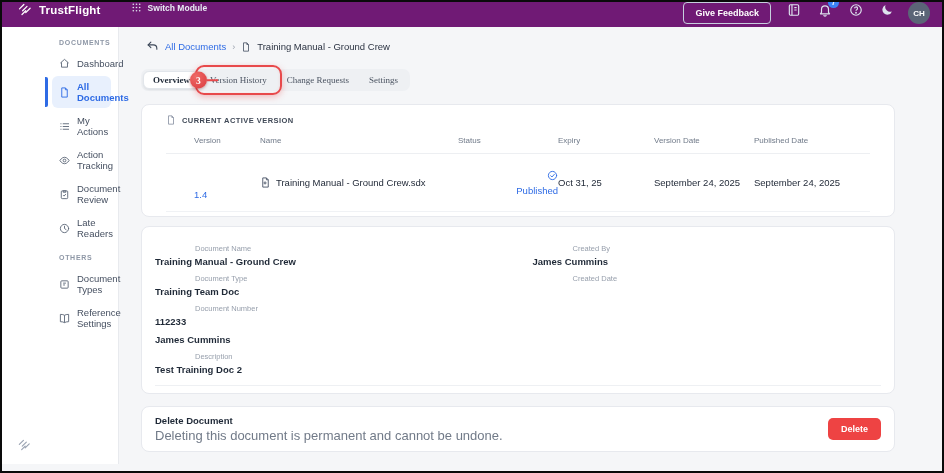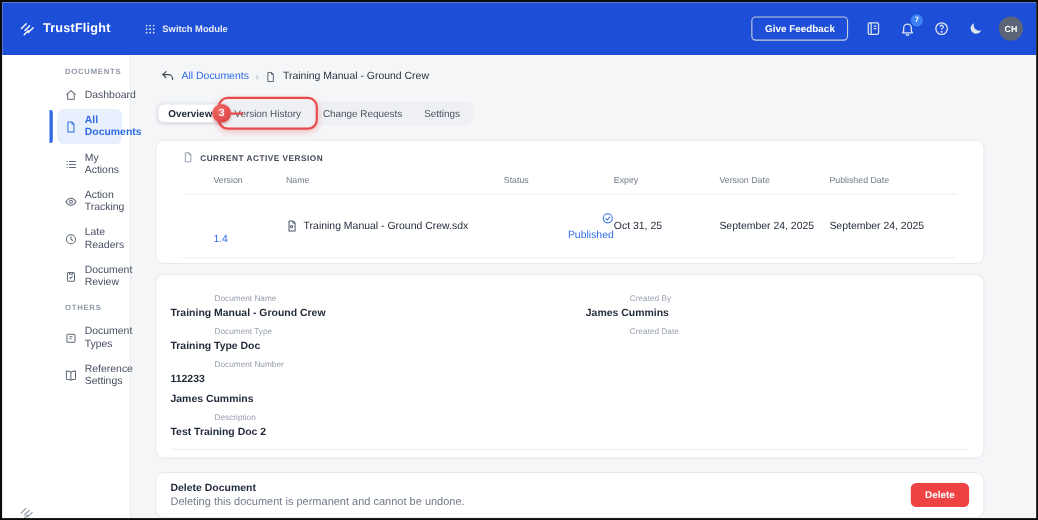--- a/index.html
+++ b/index.html
@@ -1,21 +1,21 @@
 <!DOCTYPE html>
 <html><head>
 <meta charset="utf-8">
 <style>
   * { margin:0; padding:0; box-sizing:border-box; }
   html,body { background:#d8d8d8; }
   body { font-family:"Liberation Sans","DejaVu Sans",sans-serif; -webkit-font-smoothing:antialiased; }
   .frame { position:relative; width:944px; height:473px; border:2px solid #0a0a0a; background:#f5f6f8; overflow:hidden; }
 
   
-  .topbar { height:48px; background:#1d4ed8; display:flex; align-items:center; padding:0 12px 0 15px; color:#fff; }
+  .topbar { height:25px; background:#701a75; display:flex; align-items:flex-start; padding:0 12px 0 15px; color:#fff; }
   .brand { display:flex; align-items:center; gap:7px; }
   .brand svg { width:15px; height:15px; }
   .brand-name { font-size:11.5px; font-weight:700; letter-spacing:.2px; }
   .switch-module { display:flex; align-items:center; gap:6px; margin-left:30px; cursor:pointer; }
   .switch-module svg { width:11px; height:11px; }
   .switch-module span { font-size:8.5px; font-weight:600; color:#e8ecf3; }
   .topbar-spacer { flex:1; }
   .feedback-btn { border:1px solid #c6cedd; border-radius:4px; background:transparent; color:#fff; font-size:9px; font-weight:700; padding:5px 11px; cursor:pointer; font-family:inherit; }
   .icon-btn { position:relative; margin-left:15px; width:16px; height:16px; color:#dde3ee; cursor:pointer; display:flex; align-items:center; justify-content:center; }
   .icon-btn svg { width:14px; height:14px; }
@@ -43,21 +43,21 @@
   .crumb-back svg { width:13px; height:13px; }
   .crumb-link { color:#2e6be5; cursor:pointer; }
   .crumb-sep { color:#9aa1ad; font-size:9px; }
   .crumb-doc-icon { width:10px; height:10px; color:#4a5568; display:flex; }
   .crumb-doc-icon svg { width:10px; height:10px; }
   .crumb-current { color:#2b3342; }
 
   
   .tabs-row { margin-top:14px; height:26px; display:flex; align-items:center; }
   .tabs { display:inline-flex; align-items:center; background:#eef0f3; border-radius:7px; padding:2px; position:relative; }
-  .tab { padding:4px 10px; font-size:9px; color:#4a5361; border-radius:6px; cursor:pointer; white-space:nowrap; position:relative; }
+  .tab { padding:4px 10px; font-size:9px; color:#4a5361; border-radius:6px; cursor:pointer; white-space:nowrap; position:relative;font-family:Liberation Serif, serif; }
   .tab.active { background:#fff; border:1px solid #e2e6eb; box-shadow:0 1px 2px rgba(16,24,40,.08); color:#1f2937; font-weight:600; padding:3px 9px; }
   .tab.highlighted::after { content:''; position:absolute; left:-5px; right:-5px; top:-6px; bottom:-6px; border:2.5px solid #e8494b; border-radius:9px; box-shadow:0 2px 6px rgba(232,73,75,.35), inset 0 0 3px rgba(232,73,75,.15); pointer-events:none; }
   .step-badge { position:absolute; right:-8px; top:50%; transform:translateY(-50%); width:17px; height:17px; border-radius:50%; background:radial-gradient(circle at 35% 30%, #ef6a67, #da3a3e); color:#fff; font-size:9.5px; font-weight:700; display:flex; align-items:center; justify-content:center; z-index:4; box-shadow:0 1px 3px rgba(120,20,20,.4); }
   .step-badge::after { content:''; position:absolute; left:100%; top:50%; transform:translateY(-50%); width:11px; height:2.5px; background:#e8494b; }
 
   
   .card { background:#fff; border:1px solid #e7e9ee; border-radius:8px; }
   .card-header { display:flex; align-items:center; gap:6px; font-size:7.5px; font-weight:700; color:#3f4856; letter-spacing:.45px; }
   .card-header svg { width:10px; height:10px; color:#8a93a3; }
 
@@ -78,21 +78,21 @@
   .attr-col-left { width:52%; }
   .attr-col-right { flex:1; }
   .field { margin-bottom:6px; }
   .field-label { font-size:7.5px; color:#98a0ad; line-height:9px; margin-bottom:3px;margin-left:40px; }
   .field-value { font-size:9.5px; color:#1f2937; font-weight:600; line-height:12px; }
   .attr-divider { border-top:1px solid #eef0f3; margin-top:3px; }
   .manage-btn { display:block; width:100%; margin-top:7px; background:#fff; border:1px solid #e3e6ea; border-radius:6px; padding:5px 0; font-size:9px; font-weight:500; color:#333c4b; text-align:center; cursor:pointer; font-family:inherit; }
 
   .delete-card { margin-top:12px; padding:8px 13px; display:flex; align-items:center; justify-content:space-between; }
   .delete-title { font-size:9.5px; font-weight:700; color:#1f2937; }
-  .delete-desc { font-size:10px; color:#717a88; margin-top:2px;text-align:center; }
+  .delete-desc { font-size:13px; color:#717a88; margin-top:2px;text-align:center; }
   .delete-btn { background:#ee4343; border:none; border-radius:5px; color:#fff; font-size:9px; font-weight:600; padding:6px 13px; cursor:pointer; font-family:inherit; }
 </style>
 </head>
 <body>
 
 <div class="frame">
 
   <div class="topbar">
     <div class="brand">
       <svg viewBox="0 0 24 24" fill="none" stroke="#fff" stroke-width="2" stroke-linecap="round">
@@ -171,33 +171,33 @@
         <span>My Actions</span>
       </div>
       <div class="nav-item">
         <svg viewBox="0 0 24 24" fill="none" stroke="currentColor" stroke-width="2">
             <path d="M2 12s4-7 10-7 10 7 10 7-4 7-10 7-10-7-10-7z"></path>
             <circle cx="12" cy="12" r="3"></circle>
           </svg>
         <span>Action Tracking</span>
       </div>
       <div class="nav-item">
+        <svg viewBox="0 0 24 24" fill="none" stroke="currentColor" stroke-width="2" stroke-linejoin="round">
+            <rect x="5" y="4" width="14" height="17" rx="2"></rect>
+            <path d="M9 4h6v3H9z"></path>
+            <path d="M9 13.5l2 2 4-4.5"></path>
+          </svg>
+        <span>Document Review</span>
+      </div>
+      <div class="nav-item">
         <svg viewBox="0 0 24 24" fill="none" stroke="currentColor" stroke-width="2" stroke-linecap="round">
             <circle cx="12" cy="12" r="9"></circle>
             <path d="M12 7v5l3.5 2.5"></path>
           </svg>
         <span>Late Readers</span>
-      </div>
-      <div class="nav-item">
-        <svg viewBox="0 0 24 24" fill="none" stroke="currentColor" stroke-width="2" stroke-linejoin="round">
-            <rect x="5" y="4" width="14" height="17" rx="2"></rect>
-            <path d="M9 4h6v3H9z"></path>
-            <path d="M9 13.5l2 2 4-4.5"></path>
-          </svg>
-        <span>Document Review</span>
       </div>
 
       <div class="section-heading">OTHERS</div>
 
       <div class="nav-item">
         <svg viewBox="0 0 24 24" fill="none" stroke="currentColor" stroke-width="2" stroke-linejoin="round">
             <rect x="4" y="4" width="16" height="16" rx="2"></rect>
             <path d="M9 9h6M9 13h4"></path>
           </svg>
         <span>Document Types</span>
@@ -298,21 +298,21 @@
 
       <div class="card attr-card">
         <div class="attr-grid">
           <div class="attr-col-left">
             <div class="field">
               <div class="field-label">Document Name</div>
               <div class="field-value">Training Manual - Ground Crew</div>
             </div>
             <div class="field">
               <div class="field-label">Document Type</div>
-              <div class="field-value">Training Type Doc</div>
+              <div class="field-value">Training Team Doc</div>
             </div>
             <div class="field">
               <div class="field-label">Document Number</div>
               <div class="field-value">112233</div>
             </div>
             <div class="field">
               <div class="field-value">James Cummins</div>
             </div>
             <div class="field">
               <div class="field-label">Description</div>

